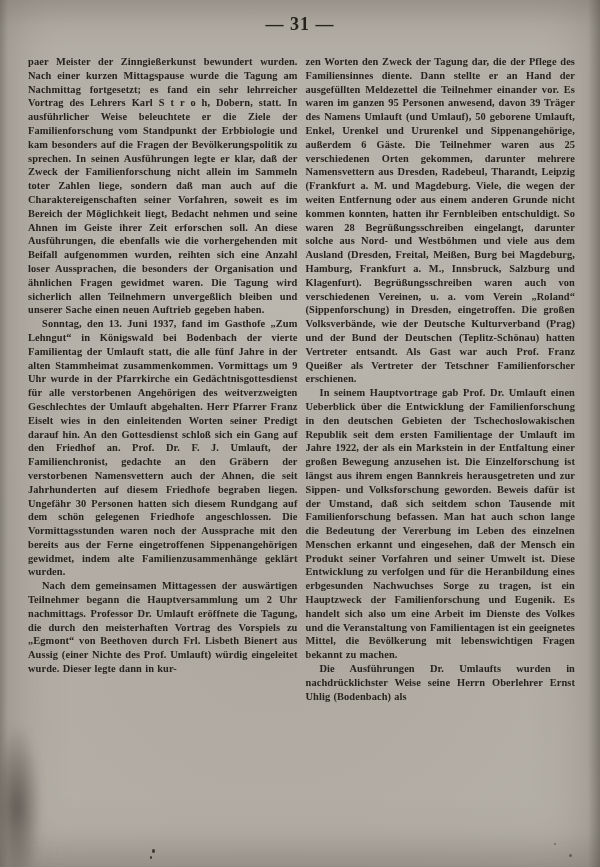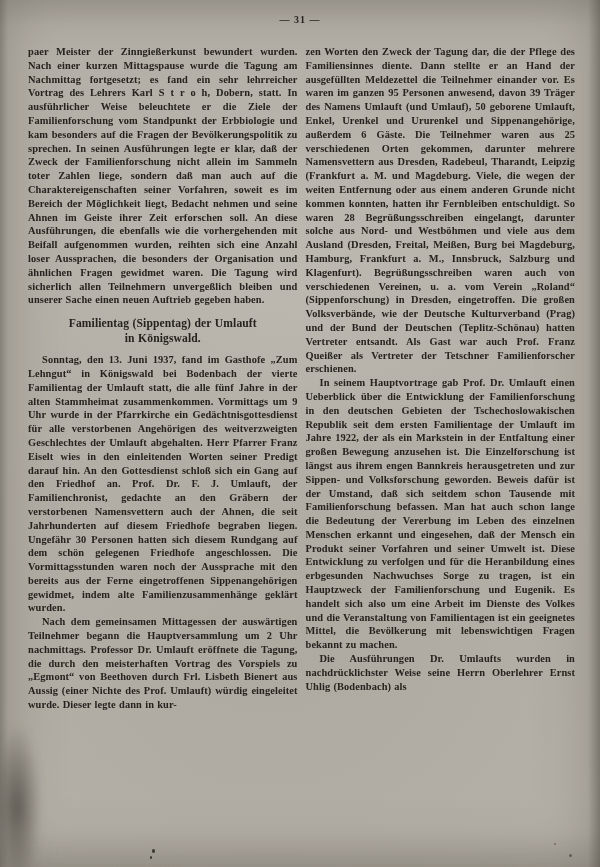--- a/index.html
+++ b/index.html
@@ -27,21 +27,21 @@
     filter:blur(4px);pointer-events:none;}
   .speck{position:absolute;background:#3a352d;border-radius:50%;pointer-events:none;}
   .speck.s1{left:152px;bottom:14px;width:3px;height:4px;}
   .speck.s2{left:150px;bottom:8px;width:2px;height:3px;}
   .speck.s3{right:28px;bottom:10px;width:3px;height:3px;opacity:.6;}
   .speck.s4{right:44px;bottom:22px;width:2px;height:2px;opacity:.5;}
 
   .pageno{
     text-align:center;
     font-weight:700;
-    font-size:10px;
+    font-size:18px;
     letter-spacing:1px;
     padding-top:14px;
     margin-bottom:20px;
   }
   .cols{
     display:flex;
     gap:8px;
     padding:0 25px 0 28px;
   }
   .col{
@@ -69,24 +69,20 @@
 <body>
 
 <div class="page">
 
   <div class="pageno">— 31 —</div>
 
   <div class="cols">
 
     <div class="col">
       <p>paer Meister der Zinngießerkunst bewundert wurden. Nach einer kurzen Mittagspause wurde die Tagung am Nachmittag fortgesetzt; es fand ein sehr lehrreicher Vortrag des Lehrers Karl S t r o h, Dobern, statt. In ausführlicher Weise beleuchtete er die Ziele der Familienforschung vom Standpunkt der Erbbiologie und kam besonders auf die Fragen der Bevölkerungspolitik zu sprechen. In seinen Ausführungen legte er klar, daß der Zweck der Familienforschung nicht allein im Sammeln toter Zahlen liege, sondern daß man auch auf die Charaktereigenschaften seiner Vorfahren, soweit es im Bereich der Möglichkeit liegt, Bedacht nehmen und seine Ahnen im Geiste ihrer Zeit erforschen soll. An diese Ausführungen, die ebenfalls wie die vorhergehenden mit Beifall aufgenommen wurden, reihten sich eine Anzahl loser Aussprachen, die besonders der Organisation und ähnlichen Fragen gewidmet waren. Die Tagung wird sicherlich allen Teilnehmern unvergeßlich bleiben und unserer Sache einen neuen Auftrieb gegeben haben.</p>
-      <div class="article-heading">
-        <span>Familientag (Sippentag) der Umlauft</span>
-        <span>in Königswald.</span>
-      </div>
       <p class="indent">Sonntag, den 13. Juni 1937, fand im Gasthofe „Zum Lehngut“ in Königswald bei Bodenbach der vierte Familientag der Umlauft statt, die alle fünf Jahre in der alten Stammheimat zusammenkommen. Vormittags um 9 Uhr wurde in der Pfarrkirche ein Gedächtnisgottesdienst für alle verstorbenen Angehörigen des weitverzweigten Geschlechtes der Umlauft abgehalten. Herr Pfarrer Franz Eiselt wies in den einleitenden Worten seiner Predigt darauf hin. An den Gottesdienst schloß sich ein Gang auf den Friedhof an. Prof. Dr. F. J. Umlauft, der Familienchronist, gedachte an den Gräbern der verstorbenen Namensvettern auch der Ahnen, die seit Jahrhunderten auf diesem Friedhofe begraben liegen. Ungefähr 30 Personen hatten sich diesem Rundgang auf dem schön gelegenen Friedhofe angeschlossen. Die Vormittagsstunden waren noch der Aussprache mit den bereits aus der Ferne eingetroffenen Sippenangehörigen gewidmet, indem alte Familienzusammenhänge geklärt wurden.</p>
       <p class="indent">Nach dem gemeinsamen Mittagessen der auswärtigen Teilnehmer begann die Hauptversammlung um 2 Uhr nachmittags. Professor Dr. Umlauft eröffnete die Tagung, die durch den meisterhaften Vortrag des Vorspiels zu „Egmont“ von Beethoven durch Frl. Lisbeth Bienert aus Aussig (einer Nichte des Prof. Umlauft) würdig eingeleitet wurde. Dieser legte dann in kur-</p>
     </div>
 
     <div class="col">
       <p>zen Worten den Zweck der Tagung dar, die der Pflege des Familiensinnes diente. Dann stellte er an Hand der ausgefüllten Meldezettel die Teilnehmer einander vor. Es waren im ganzen 95 Personen anwesend, davon 39 Träger des Namens Umlauft (und Umlauf), 50 geborene Umlauft, Enkel, Urenkel und Ururenkel und Sippenangehörige, außerdem 6 Gäste. Die Teilnehmer waren aus 25 verschiedenen Orten gekommen, darunter mehrere Namensvettern aus Dresden, Radebeul, Tharandt, Leipzig (Frankfurt a. M. und Magdeburg. Viele, die wegen der weiten Entfernung oder aus einem anderen Grunde nicht kommen konnten, hatten ihr Fernbleiben entschuldigt. So waren 28 Begrüßungsschreiben eingelangt, darunter solche aus Nord- und Westböhmen und viele aus dem Ausland (Dresden, Freital, Meißen, Burg bei Magdeburg, Hamburg, Frankfurt a. M., Innsbruck, Salzburg und Klagenfurt). Begrüßungsschreiben waren auch von verschiedenen Vereinen, u. a. vom Verein „Roland“ (Sippenforschung) in Dresden, eingetroffen. Die großen Volksverbände, wie der Deutsche Kulturverband (Prag) und der Bund der Deutschen (Teplitz-Schönau) hatten Vertreter entsandt. Als Gast war auch Prof. Franz Queißer als Vertreter der Tetschner Familienforscher erschienen.</p>
       <p class="indent">In seinem Hauptvortrage gab Prof. Dr. Umlauft einen Ueberblick über die Entwicklung der Familienforschung in den deutschen Gebieten der Tschechoslowakischen Republik seit dem ersten Familientage der Umlauft im Jahre 1922, der als ein Markstein in der Entfaltung einer großen Bewegung anzusehen ist. Die Einzelforschung ist längst aus ihrem engen Bannkreis herausgetreten und zur Sippen- und Volksforschung geworden. Beweis dafür ist der Umstand, daß sich seitdem schon Tausende mit Familienforschung befassen. Man hat auch schon lange die Bedeutung der Vererbung im Leben des einzelnen Menschen erkannt und eingesehen, daß der Mensch ein Produkt seiner Vorfahren und seiner Umwelt ist. Diese Entwicklung zu verfolgen und für die Heranbildung eines erbgesunden Nachwuchses Sorge zu tragen, ist ein Hauptzweck der Familienforschung und Eugenik. Es handelt sich also um eine Arbeit im Dienste des Volkes und die Veranstaltung von Familientagen ist ein geeignetes Mittel, die Bevölkerung mit lebenswichtigen Fragen bekannt zu machen.</p>
       <p class="indent">Die Ausführungen Dr. Umlaufts wurden in nachdrücklichster Weise seine Herrn Oberlehrer Ernst Uhlig (Bodenbach) als</p>
     </div>
 

